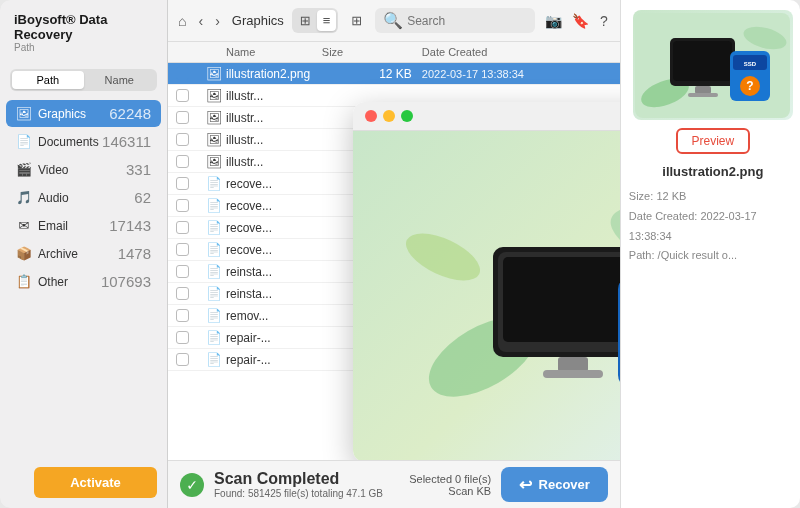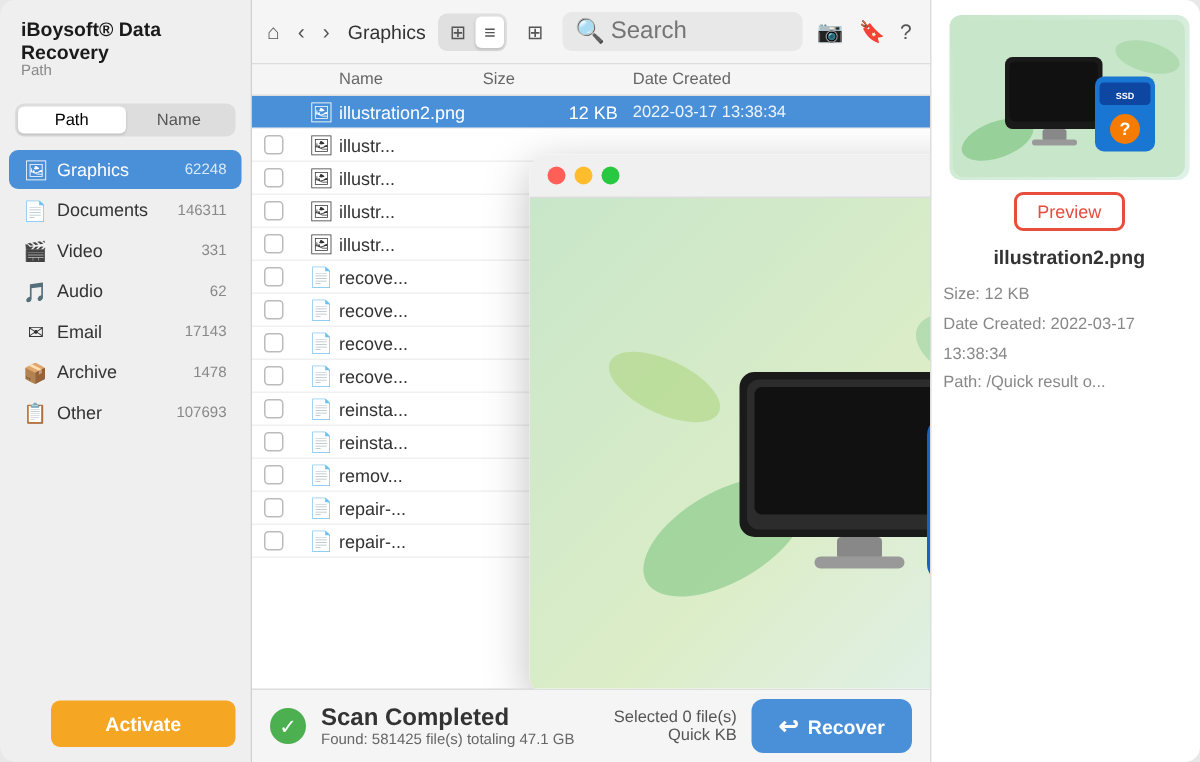--- a/index.html
+++ b/index.html
@@ -95,21 +95,21 @@
       justify-content: center;
       font-size: 13px;
     }
 
     .sidebar-item .item-label {
       flex: 1;
       font-size: 12px;
     }
 
     .sidebar-item .item-count {
-      font-size: 10px;
+      font-size: 15px;
       color: #888;
       margin-left: 0;
     }
 
     .sidebar-item.active .item-count {
       color: rgba(255,255,255,0.8);
     }
 
     .sidebar-footer {
       padding: 10px;
@@ -204,21 +204,21 @@
       background: #e8e8e8;
       border-radius: 6px;
       padding: 3px 8px;
       gap: 4px;
     }
 
     .search-box input {
       background: none;
       border: none;
       outline: none;
-      font-size: 16px;
+      font-size: 12px;
       color: #0f172a;
       width: 120px;
     }
 
     .toolbar-right {
       display: flex;
       gap: 6px;
     }
 
     .toolbar-icon-btn {
@@ -727,21 +727,21 @@
   </div>
 
   <div class="status-bar">
     <div class="scan-complete-icon">✓</div>
     <div class="scan-info">
       <div class="scan-title">Scan Completed</div>
       <div class="scan-detail">Found: 581425 file(s) totaling 47.1 GB</div>
     </div>
     <div class="selected-info">
       <div>Selected 0 file(s)</div>
-      <div>Quick KB</div>
+      <div>Scan KB</div>
     </div>
     <button class="recover-btn">
       <span style="font-size:16px;">↩</span>
       <span>Recover</span>
     </button>
   </div>
 </div>
 
 <div class="right-panel">
   <div class="preview-thumbnail">

